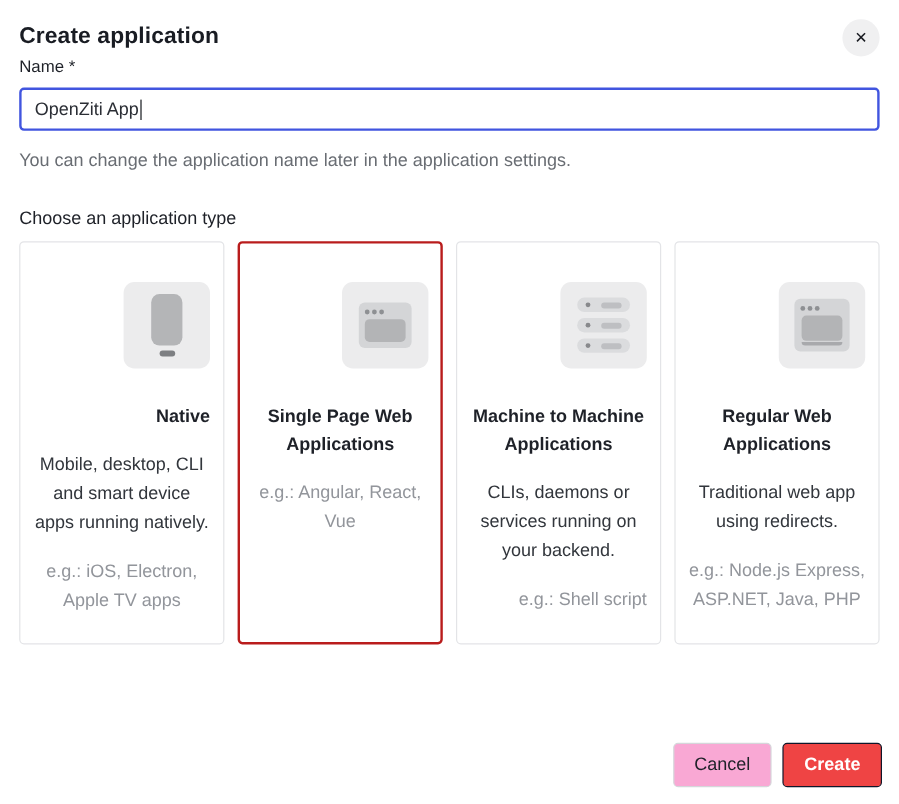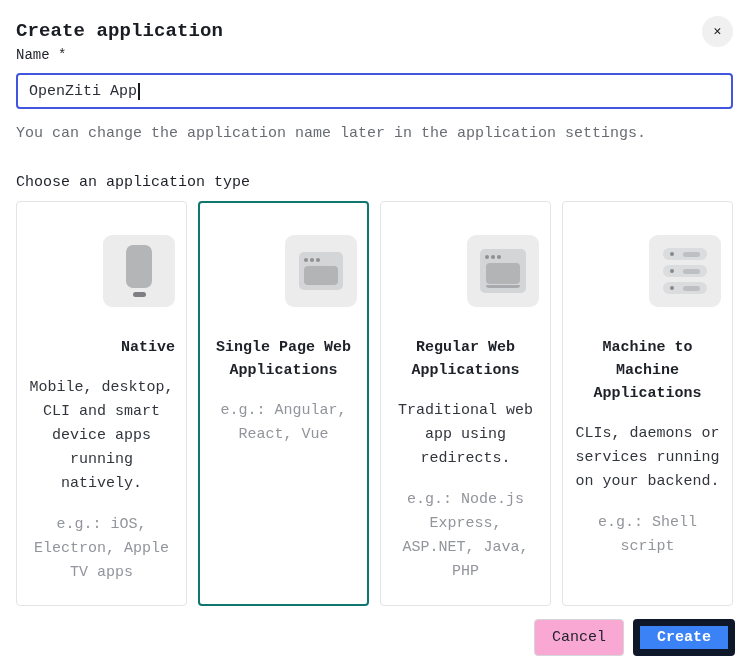--- a/index.html
+++ b/index.html
@@ -4,21 +4,21 @@
 <style>
   * { box-sizing: border-box; }
   html, body { margin: 0; padding: 0; background: #fff; }
   body {
     width: 749px; height: 670px;
     font-family: "Liberation Sans", sans-serif;
     color: #1e2128;
     position: relative;
     overflow: hidden;
   }
-  .modal { position: relative; width: 100%; height: 100%; padding: 16px 16px 14px; font-family: Liberation Mono, monospace; }
+  .modal { position: relative; width: 100%; height: 100%; padding: 16px 16px 14px; }
 
   
   .modal-header { display: flex; align-items: flex-start; justify-content: space-between; }
   .modal-title { margin: 4px 0 0; font-size: 19px; font-weight: 700; color: #191c23; letter-spacing: .1px; }
   .close-btn {
     width: 31px; height: 31px; border-radius: 50%;
     background: #f0f0f1; border: none; cursor: pointer;
     display: flex; align-items: center; justify-content: center;
     font-family: inherit; color: #17191f; font-size: 13px; line-height: 1; padding: 0;
   }
@@ -36,21 +36,21 @@
 
   
   .choose-label { margin-top: 32px; font-size: 15px; font-weight: 500; color: #1e2128; }
   .cards { margin-top: 10px; display: grid; grid-template-columns: repeat(4, 1fr); gap: 11px; height: 336px; }
   .card {
     background: #fff; border: 1px solid #e3e4e7; border-radius: 4px;
     padding: 33px 11px 20px; text-align: center;
     display: flex; flex-direction: column; align-items: flex-end;
     cursor: pointer;
   }
-  .card.selected { border: 2px solid #0f766e; padding: 32px 10px 2px; }
+  .card.selected { border: 2px solid #b91c1c; padding: 32px 10px 2px; }
   .card-title { margin-top: 29px; font-size: 15px; font-weight: 600; color: #1e2128; line-height: 23px; }
   .card-desc { margin-top: 17px; font-size: 15px; color: #32363c; line-height: 24px; }
   .card-example { margin-top: 17px; font-size: 15px; color: #92959b; line-height: 24px; }
 
   
   .tile {
     width: 72px; height: 72px; border-radius: 9px; background: #ececed;
     flex: none; display: flex; flex-direction: column; align-items: center; justify-content: center;
   }
   
@@ -69,21 +69,21 @@
     width: 44px; height: 12px; border-radius: 6px; background: #dbdcde;
     display: flex; align-items: center; padding: 0 7px; margin: 2.5px 0;
   }
   .server-led { width: 4px; height: 4px; border-radius: 50%; background: #88898c; }
   .server-slot { width: 18px; height: 5px; border-radius: 2.5px; background: #bebfc2; margin-left: 9px; }
 
   
   .footer { position: absolute; right: 14px; bottom: 14px; display: flex; gap: 9px; }
   .btn { height: 37px; border-radius: 4px; font-family: inherit; font-size: 15px; cursor: pointer; padding: 0 17px; }
   .btn-cancel { background: #f9a8d4; border: 1px solid #d5d6da; color: #1e2128; font-weight: 500; }
-  .btn-create { background: #3b82f6; border: 7px solid #0f172a; color: #fff; font-weight: 700; }
+  .btn-create { background: #ef4444; border: 1px solid #0f172a; color: #fff; font-weight: 700; }
 </style>
 </head>
 <body>
 
 <div class="modal">
 
   <div class="modal-header">
     <h1 class="modal-title">Create application</h1>
     <button class="close-btn">
       <span>✕</span>
@@ -123,55 +123,55 @@
             </div>
           <div class="win-content"></div>
         </div>
       </div>
       <div class="card-title">Single Page Web Applications</div>
       <div class="card-example">e.g.: Angular, React, Vue</div>
     </div>
 
     <div class="card">
       <div class="tile">
-        <div class="window tall">
-          <div class="dots">
-              <i></i>
-              <i></i>
-              <i></i>
-            </div>
-          <div class="win-content"></div>
-          <div class="win-lip"></div>
-        </div>
-      </div>
-      <div class="card-title">Regular Web Applications</div>
-      <div class="card-desc">Traditional web app using redirects.</div>
-      <div class="card-example">e.g.: Node.js Express, ASP.NET, Java, PHP</div>
-    </div>
-
-    <div class="card">
-      <div class="tile">
         <div class="server-bar">
             <span class="server-led"></span>
             <span class="server-slot"></span>
           </div>
         <div class="server-bar">
             <span class="server-led"></span>
             <span class="server-slot"></span>
           </div>
         <div class="server-bar">
             <span class="server-led"></span>
             <span class="server-slot"></span>
           </div>
       </div>
       <div class="card-title">Machine to Machine Applications</div>
       <div class="card-desc">CLIs, daemons or services running on your backend.</div>
       <div class="card-example">e.g.: Shell script</div>
     </div>
 
+    <div class="card">
+      <div class="tile">
+        <div class="window tall">
+          <div class="dots">
+              <i></i>
+              <i></i>
+              <i></i>
+            </div>
+          <div class="win-content"></div>
+          <div class="win-lip"></div>
+        </div>
+      </div>
+      <div class="card-title">Regular Web Applications</div>
+      <div class="card-desc">Traditional web app using redirects.</div>
+      <div class="card-example">e.g.: Node.js Express, ASP.NET, Java, PHP</div>
+    </div>
+
   </div>
 
   <div class="footer">
     <button class="btn btn-cancel">Cancel</button>
     <button class="btn btn-create">Create</button>
   </div>
 
 </div>
 
 </body></html>

